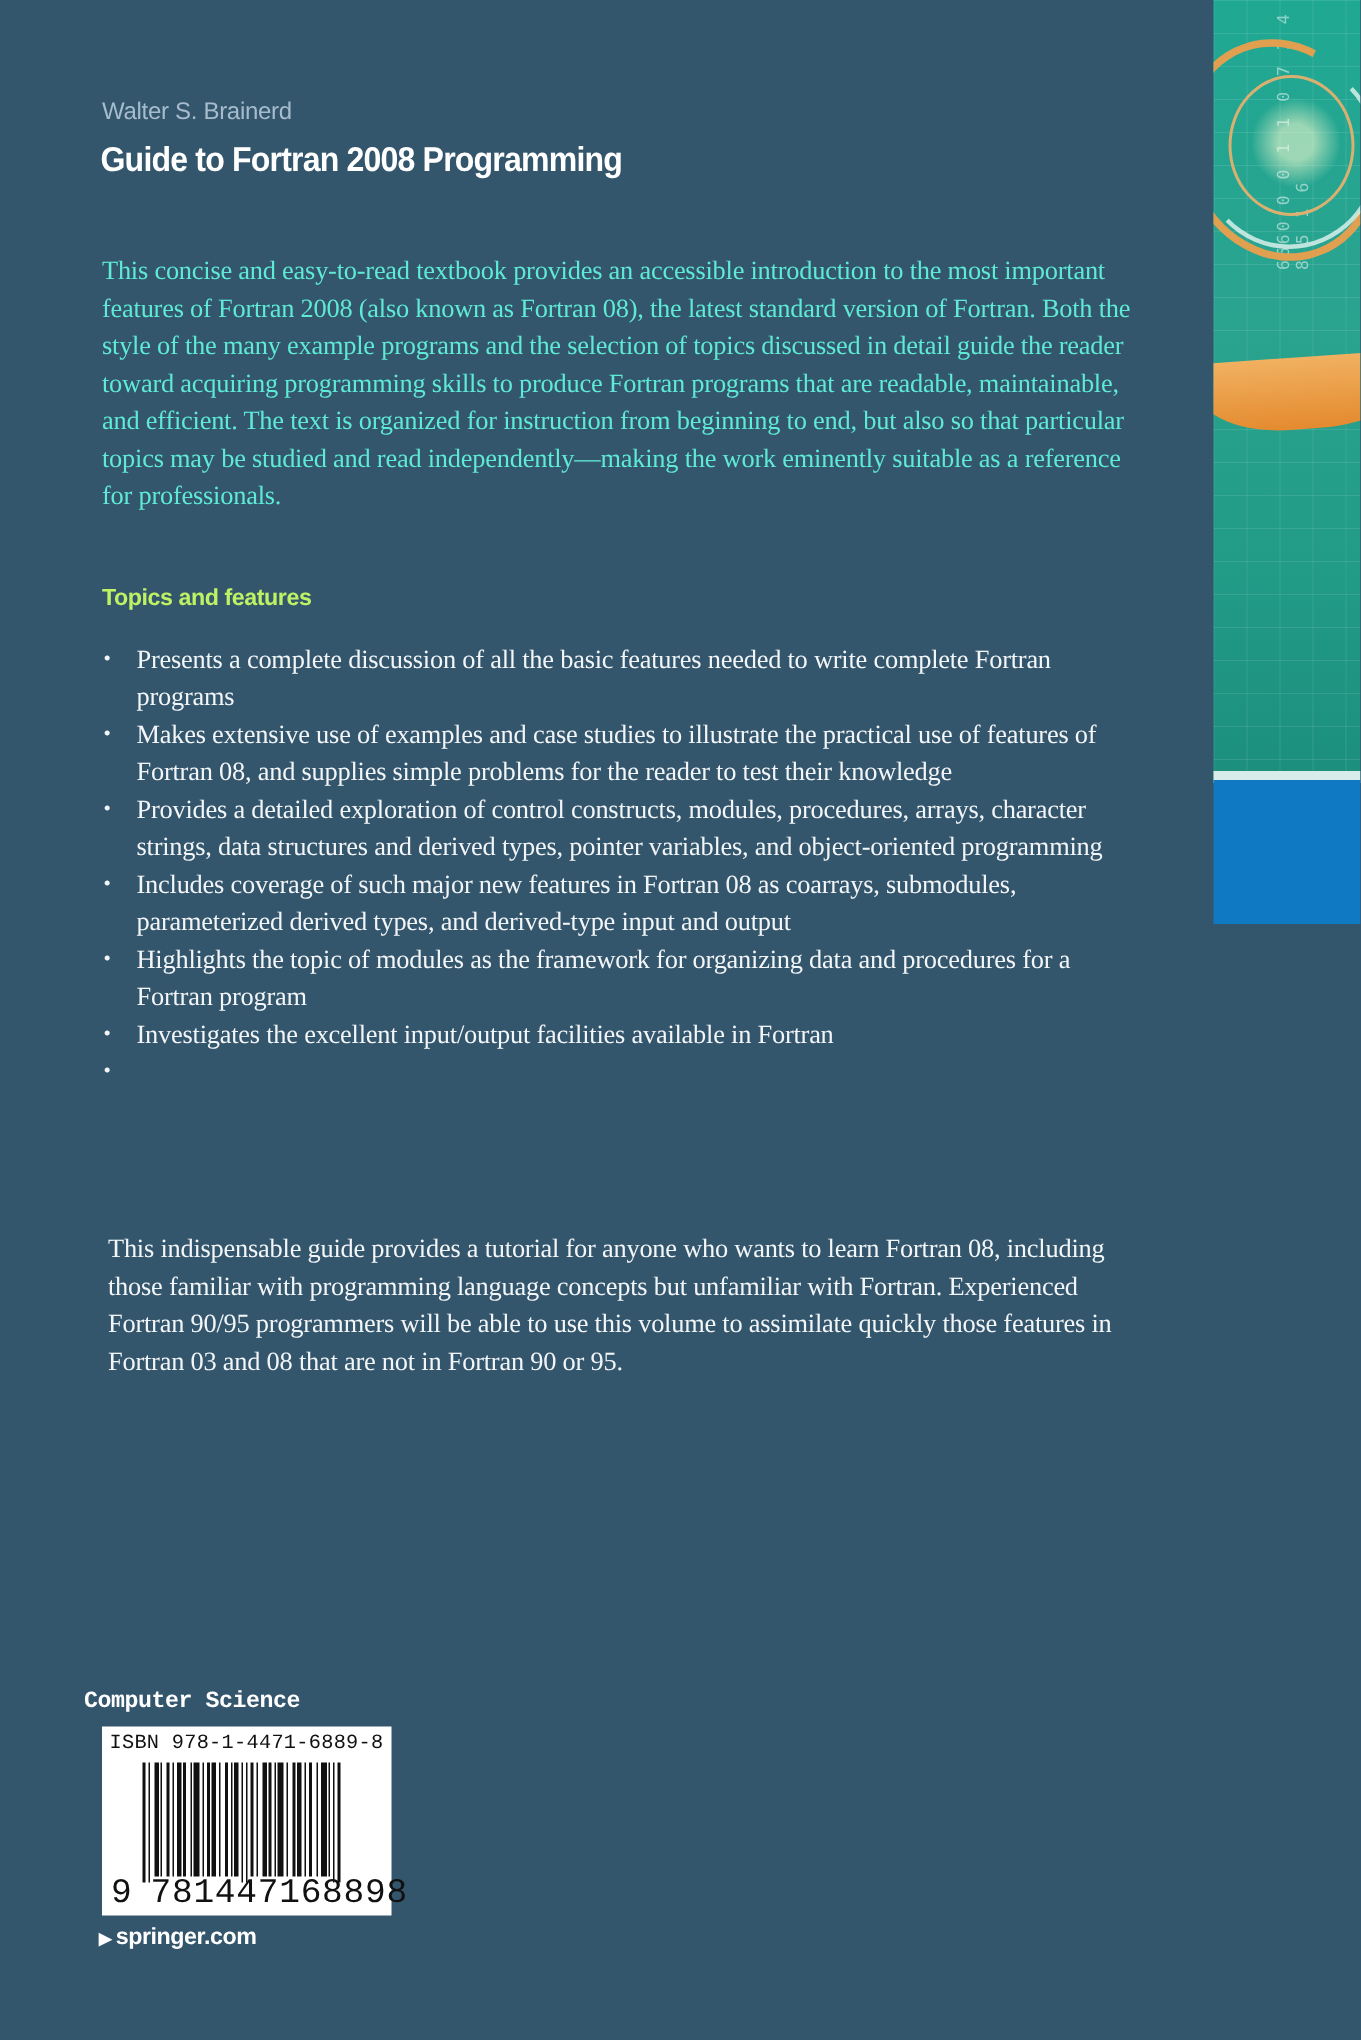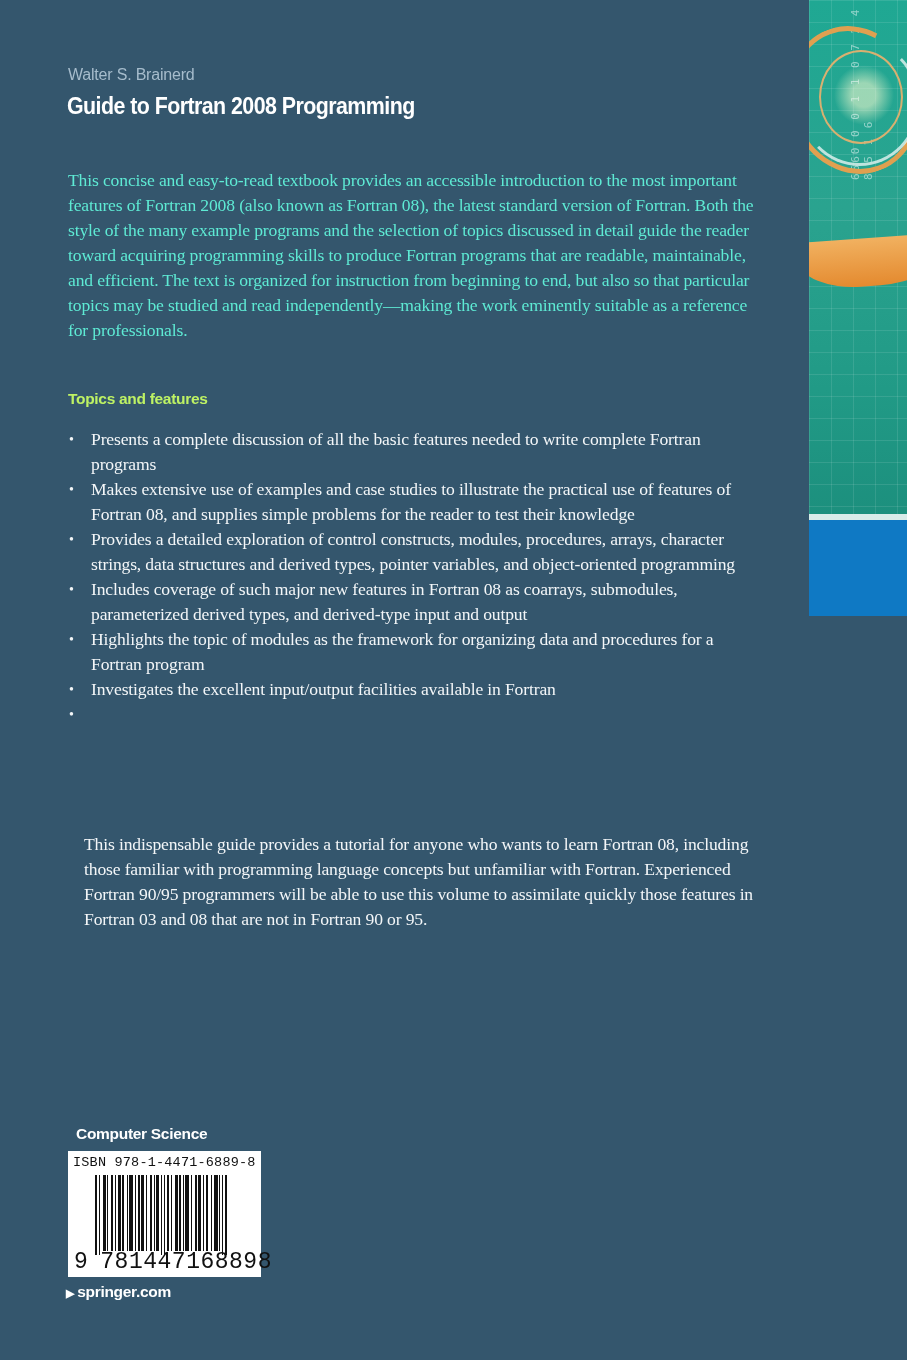--- a/index.html
+++ b/index.html
@@ -84,26 +84,26 @@
     }
     .topics-list li {
       position: relative; padding-left: 23px;
       font-size: 17.6px; line-height: 25px; color: #f3f6f8; letter-spacing: -0.15px;
     }
     .topics-list li .bullet {
       position: absolute; left: 1px; top: 0; font-size: 14px;
     }
     .closing {
       position: absolute; left: 68px; top: 816px; width: 695px;
-      font-size: 17.6px; line-height: 25px; color: #f3f6f8; margin: 16px;
+      font-size: 17.6px; line-height: 25px; color: #f3f6f8; margin: 4px;
       letter-spacing: -0.15px;
     }
     .category {
-      position: absolute; left: 76px; top: 1125px;
-      font-family: Liberation Sans, sans-serif; font-size: 15.5px; font-weight: bold;
+      position: absolute; left: 56px; top: 1125px;
+      font-family: Liberation Mono, monospace; font-size: 15.5px; font-weight: bold;
       color: #ffffff; letter-spacing: -0.3px;
     }
     .barcode-box {
       position: absolute; left: 68px; top: 1151px; width: 193px; height: 126px;
       background: #ffffff; color: #111;
     }
     .isbn-text {
       position: absolute; left: 5px; top: 4px;
       font-family: "Liberation Mono", monospace; font-size: 13.5px; letter-spacing: 0.2px;
     }

